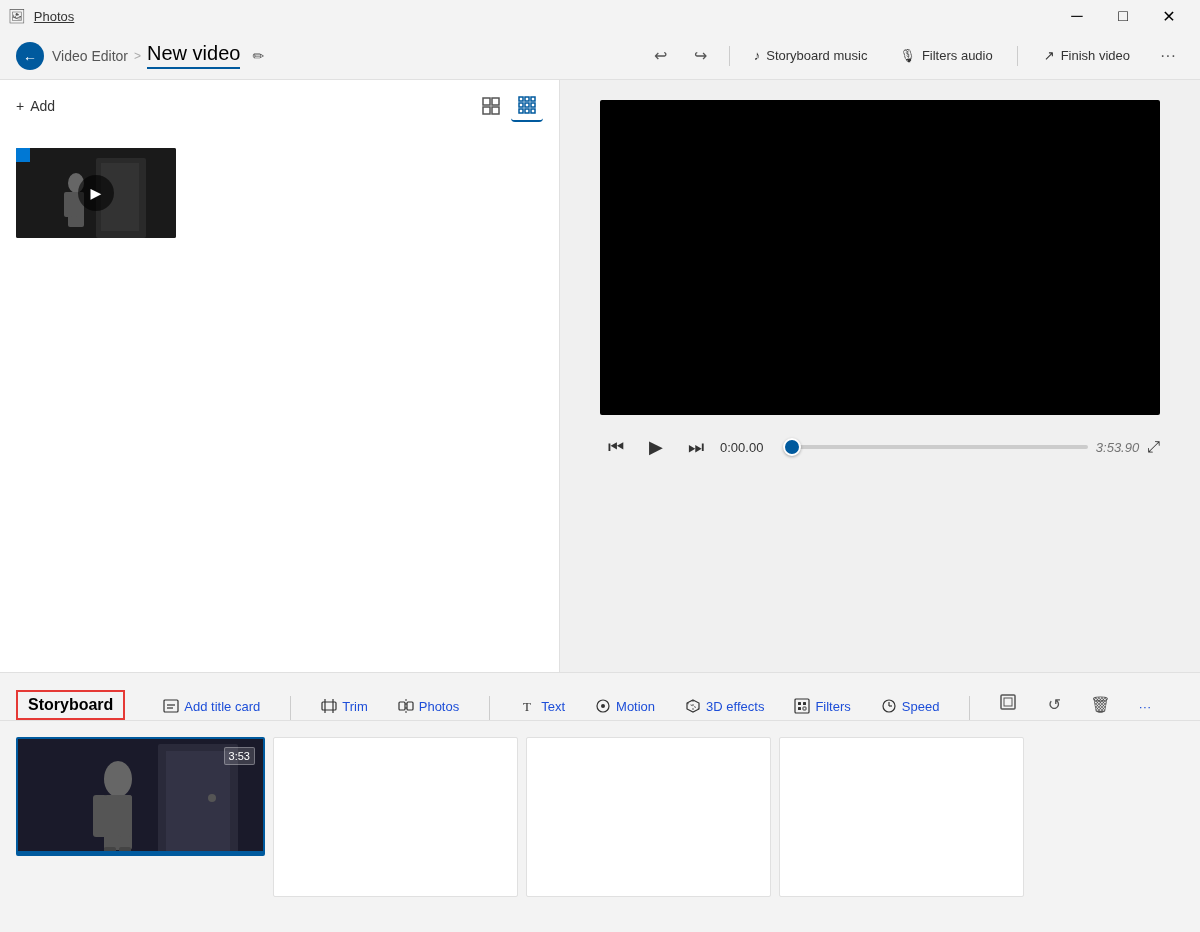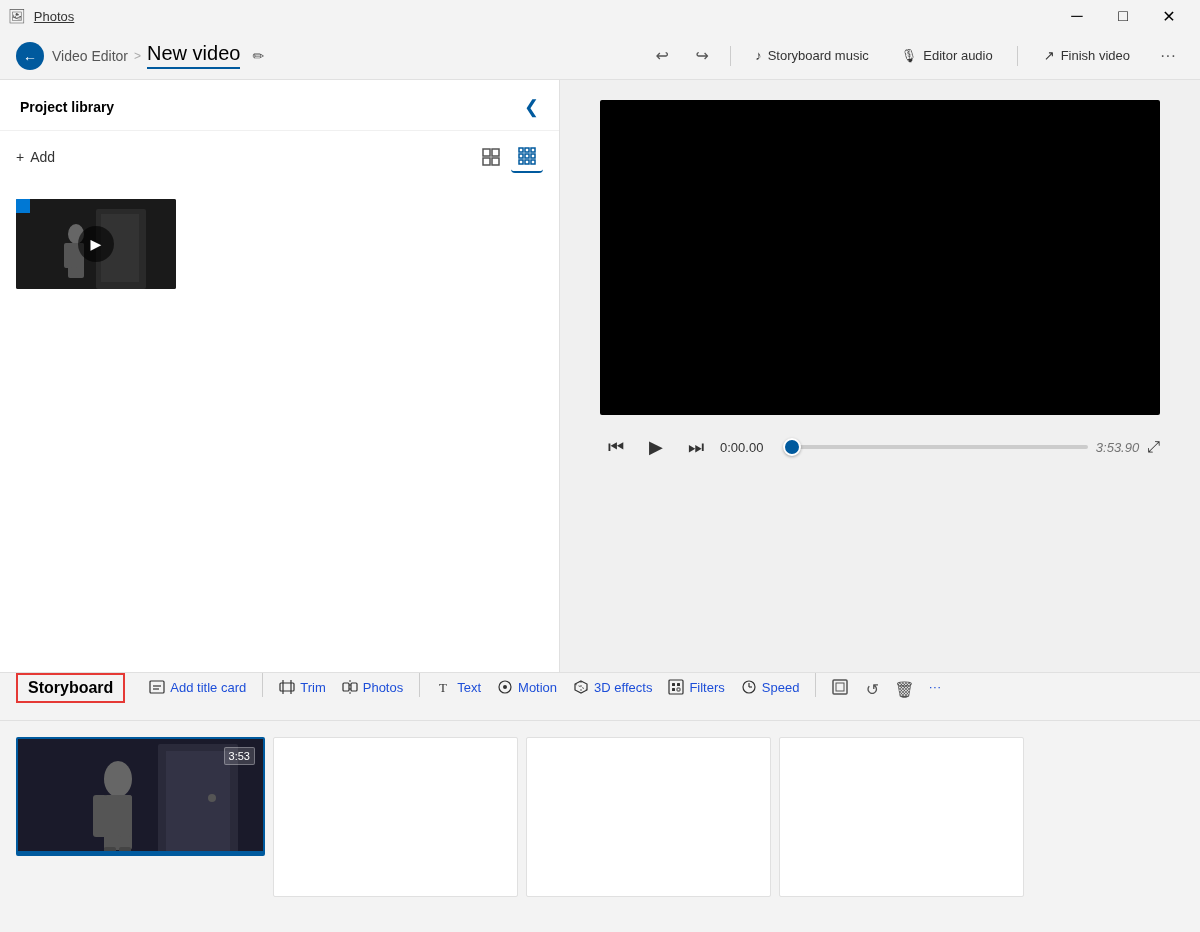--- a/index.html
+++ b/index.html
@@ -140,22 +140,22 @@
       background: none; border: none; cursor: pointer;
       font-size: 16px; color: #333;
     }
 
     
     .bottom-section {
       position: absolute; bottom: 0; left: 0; right: 0;
       height: 260px; background: #f3f3f3; border-top: 1px solid #e0e0e0;
     }
     .storyboard-toolbar {
-      display: flex; align-items: flex-start; height: 48px;
-      padding: 0 16px; border-bottom: 1px solid #e0e0e0; gap: 0;
+      display: flex; align-items: flex-end; height: 48px;
+      padding: 0 16px; border-bottom: 1px solid #e0e0e0; gap: 14px;
     }
     .storyboard-label {
       font-size: 16px; font-weight: 600; color: #000;
       border: 2px solid #e53935; padding: 4px 10px; cursor: default;
       margin-right: 16px;
     }
     .sb-sep { width: 1px; height: 24px; background: #ccc; margin: 0 8px; }
     .sb-tool-btn {
       display: flex; align-items: center; gap: 5px;
       background: none; border: none; cursor: pointer;
@@ -241,42 +241,36 @@
       <button class="toolbar-icon-btn">
         <span>↪</span>
       </button>
       <div class="toolbar-sep"></div>
       <button class="toolbar-action-btn">
         <span>♪</span>
         <span>Storyboard music</span>
       </button>
       <button class="toolbar-action-btn">
         <span>🎙</span>
-        <span>Editor audio</span>
+        <span>Filters audio</span>
       </button>
       <div class="toolbar-sep"></div>
       <button class="finish-btn">
         <span>↗</span>
         <span>Finish video</span>
       </button>
       <button class="toolbar-icon-btn">
         <span>···</span>
       </button>
     </div>
   </div>
 
   <div class="content-area">
 
     <div class="left-panel-wrapper">
-      <div class="panel-header">
-        <span class="panel-title">Project library</span>
-        <button class="collapse-btn">
-          <span>❮</span>
-        </button>
-      </div>
       <div class="panel-toolbar">
         <button class="add-btn">
           <span>+</span>
           <span>Add</span>
         </button>
         <div class="view-btns">
           <button class="view-btn">
             <svg width="18" height="18" viewBox="0 0 18 18">
               <rect x="1" y="1" width="7" height="7" fill="none" stroke="#555" stroke-width="1.5"></rect>
               <rect x="10" y="1" width="7" height="7" fill="none" stroke="#555" stroke-width="1.5"></rect>

